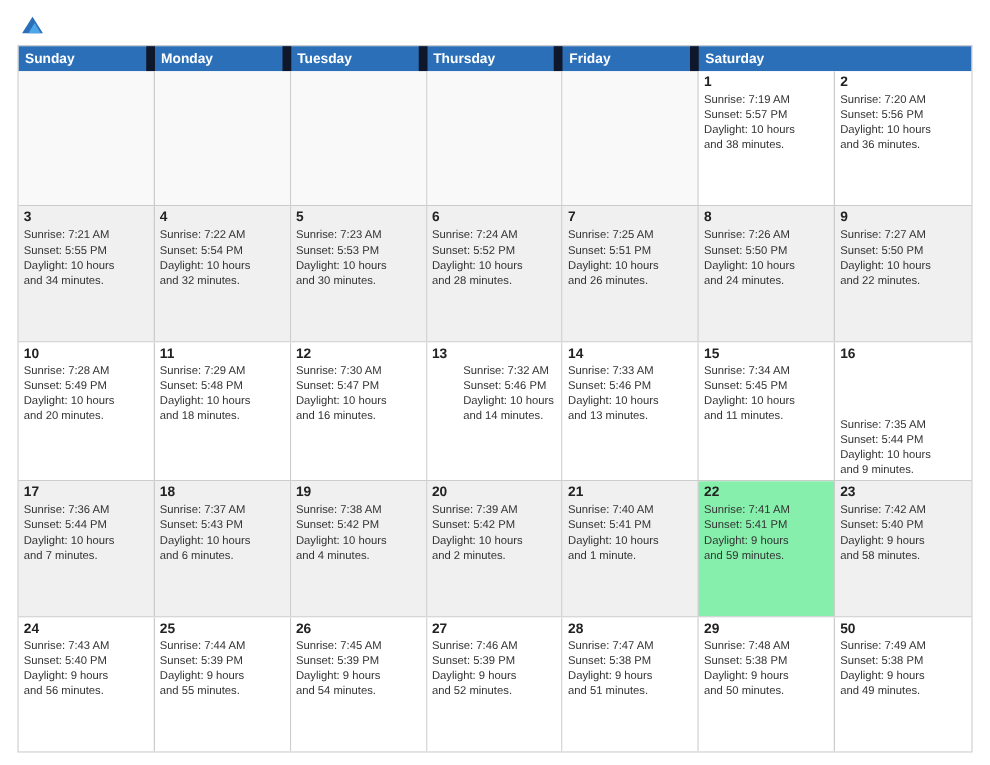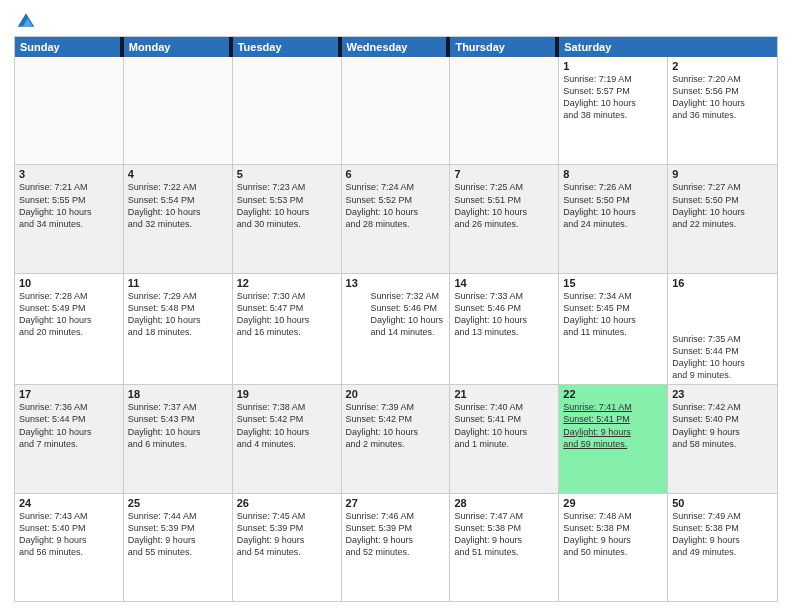--- a/index.html
+++ b/index.html
@@ -72,21 +72,21 @@
       display: grid;
       grid-template-columns: repeat(7, 1fr);
       background: #2a6fb8;
     }
     .day-header {
       color: #fff;
       font-size: 11px;
       font-weight: bold;
       padding: 4px 5px;
       text-align: left;
-      border-right: 4px solid #0f172a;
+      border-right: 7px solid #0f172a;
     }
     .day-header:last-child { border-right: none; }
     .weeks {
       flex: 1;
       display: flex;
       flex-direction: column;
     }
     .week-row {
       display: grid;
       grid-template-columns: repeat(7, 1fr);
@@ -139,22 +139,22 @@
       <div class="month-title"></div>
       <div class="subtitle"></div>
     </div>
   </div>
 
   <div class="calendar">
     <div class="day-headers">
     <div class="day-header">Sunday</div>
         <div class="day-header">Monday</div>
         <div class="day-header">Tuesday</div>
-        <div class="day-header">Wednesday</div>
         <div class="day-header">Thursday</div>
+        <div class="day-header">Friday</div>
         <div class="day-header">Saturday</div>
       </div>
     <div class="weeks">
     <div class="week-row">
           <div class="day-cell empty"></div>
           <div class="day-cell empty"></div>
           <div class="day-cell empty"></div>
           <div class="day-cell empty"></div>
           <div class="day-cell empty"></div>
           <div class="day-cell">
@@ -305,21 +305,21 @@
           </div>
           <div class="day-cell gray" style="background: rgb(240, 240, 240);">
             <span class="day-num">21</span>
             <div class="day-info" style="white-space: pre-line;">Sunrise: 7:40 AM
 Sunset: 5:41 PM
 Daylight: 10 hours
 and 1 minute.</div>
           </div>
           <div class="day-cell gray" style="background: #86efac;">
             <span class="day-num">22</span>
-            <div class="day-info" style="white-space: pre-line; text-decoration: underline;">Sunrise: 7:41 AM
+            <div class="day-info" style="white-space: pre-line;">Sunrise: 7:41 AM
 Sunset: 5:41 PM
 Daylight: 9 hours
 and 59 minutes.</div>
           </div>
           <div class="day-cell gray" style="background: rgb(240, 240, 240);">
             <span class="day-num">23</span>
             <div class="day-info" style="white-space: pre-line;">Sunrise: 7:42 AM
 Sunset: 5:40 PM
 Daylight: 9 hours
 and 58 minutes.</div>

